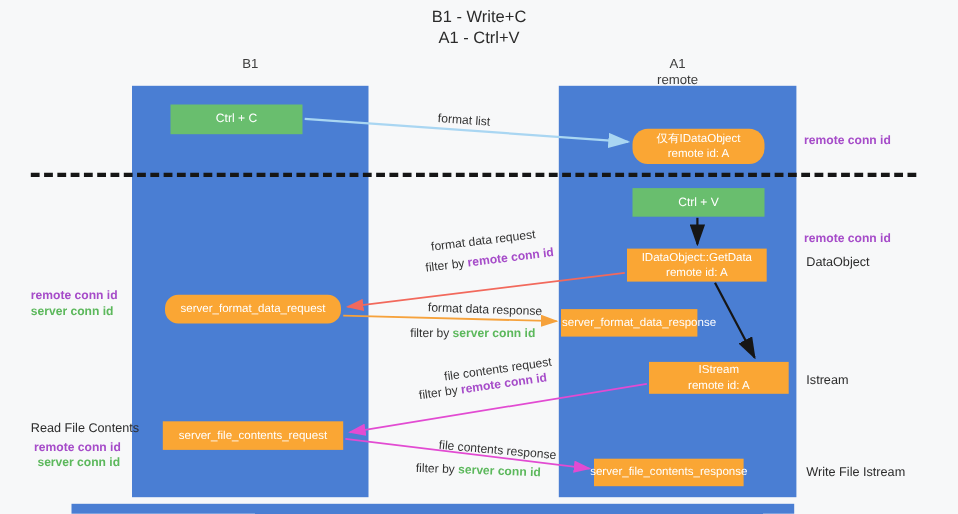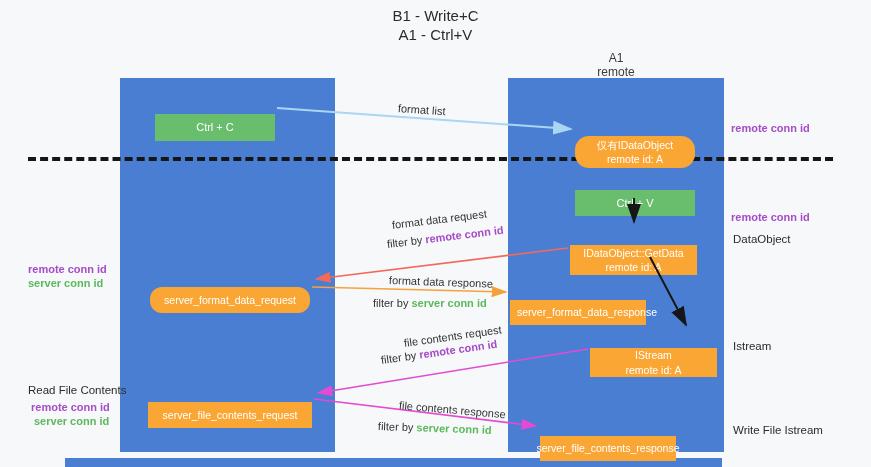--- a/index.html
+++ b/index.html
@@ -21,21 +21,21 @@
     background:#4A7ED3;
   }
   .bottom-strip{
     background:#4A7ED3;
   }
   .dashed-line{
     height:0;border-top:4px dashed #161616;
   }
   .box{
     display:flex;flex-direction:column;align-items:center;justify-content:center;
-    color:#fff;text-align:center;box-sizing:border-box;margin-top:19px;
+    color:#fff;text-align:center;box-sizing:border-box;
   }
   .box.green{background:#69BE6E;font-size:11px;}
   .box.orange{background:#FAA634;font-size:10.5px;}
   .box .ln{line-height:1.35;white-space:nowrap;}
   .flow-label{
     font-size:11px;color:#333;white-space:nowrap;transform-origin:left center;
   }
   .purple{color:#A64CC9;font-weight:700;margin-left:3px;}
   .green-txt{color:#5CB85C;font-weight:700;margin-left:3px;}
   .side-purple{font-size:11px;font-weight:700;color:#A64CC9;white-space:nowrap;}
@@ -45,20 +45,21 @@
 </style>
 </head>
 <body>
 
 <div class="abs title">
   <div>B1 - Write+C</div>
   <div>A1 - Ctrl+V</div>
 </div>
 
 <div class="abs lane-header" style="left:120px;top:51px;width:215px;">
+  <div>B1</div>
 </div>
 <div class="abs lane-header" style="left:508px;top:51px;width:216px;">
   <div>A1</div>
   <div>remote</div>
 </div>
 
 <div class="abs lane" style="left:120px;top:78px;width:215px;height:374px;"></div>
 <div class="abs lane" style="left:508px;top:78px;width:216px;height:374px;"></div>
 <div class="abs bottom-strip" style="left:65px;top:458px;width:657px;height:9px;"></div>
 
@@ -79,21 +80,21 @@
 
 <div class="abs box orange" style="left:570px;top:226px;width:127px;height:30px;">
   <div class="ln">IDataObject::GetData</div>
   <div class="ln">remote id: A</div>
 </div>
 
 <div class="abs box orange" style="left:150px;top:268px;width:160px;height:26px;border-radius:12px;">
   <div class="ln">server_format_data_request</div>
 </div>
 
-<div class="abs box orange" style="left:510px;top:281px;width:136px;height:25px;padding-left:18px;">
+<div class="abs box orange" style="left:510px;top:281px;width:124px;height:25px;padding-left:18px;">
   <div class="ln">server_format_data_response</div>
 </div>
 
 <div class="abs box orange" style="left:590px;top:329px;width:127px;height:29px;">
   <div class="ln">IStream</div>
   <div class="ln">remote id: A</div>
 </div>
 
 <div class="abs box orange" style="left:148px;top:383px;width:164px;height:26px;">
   <div class="ln">server_file_contents_request</div>

